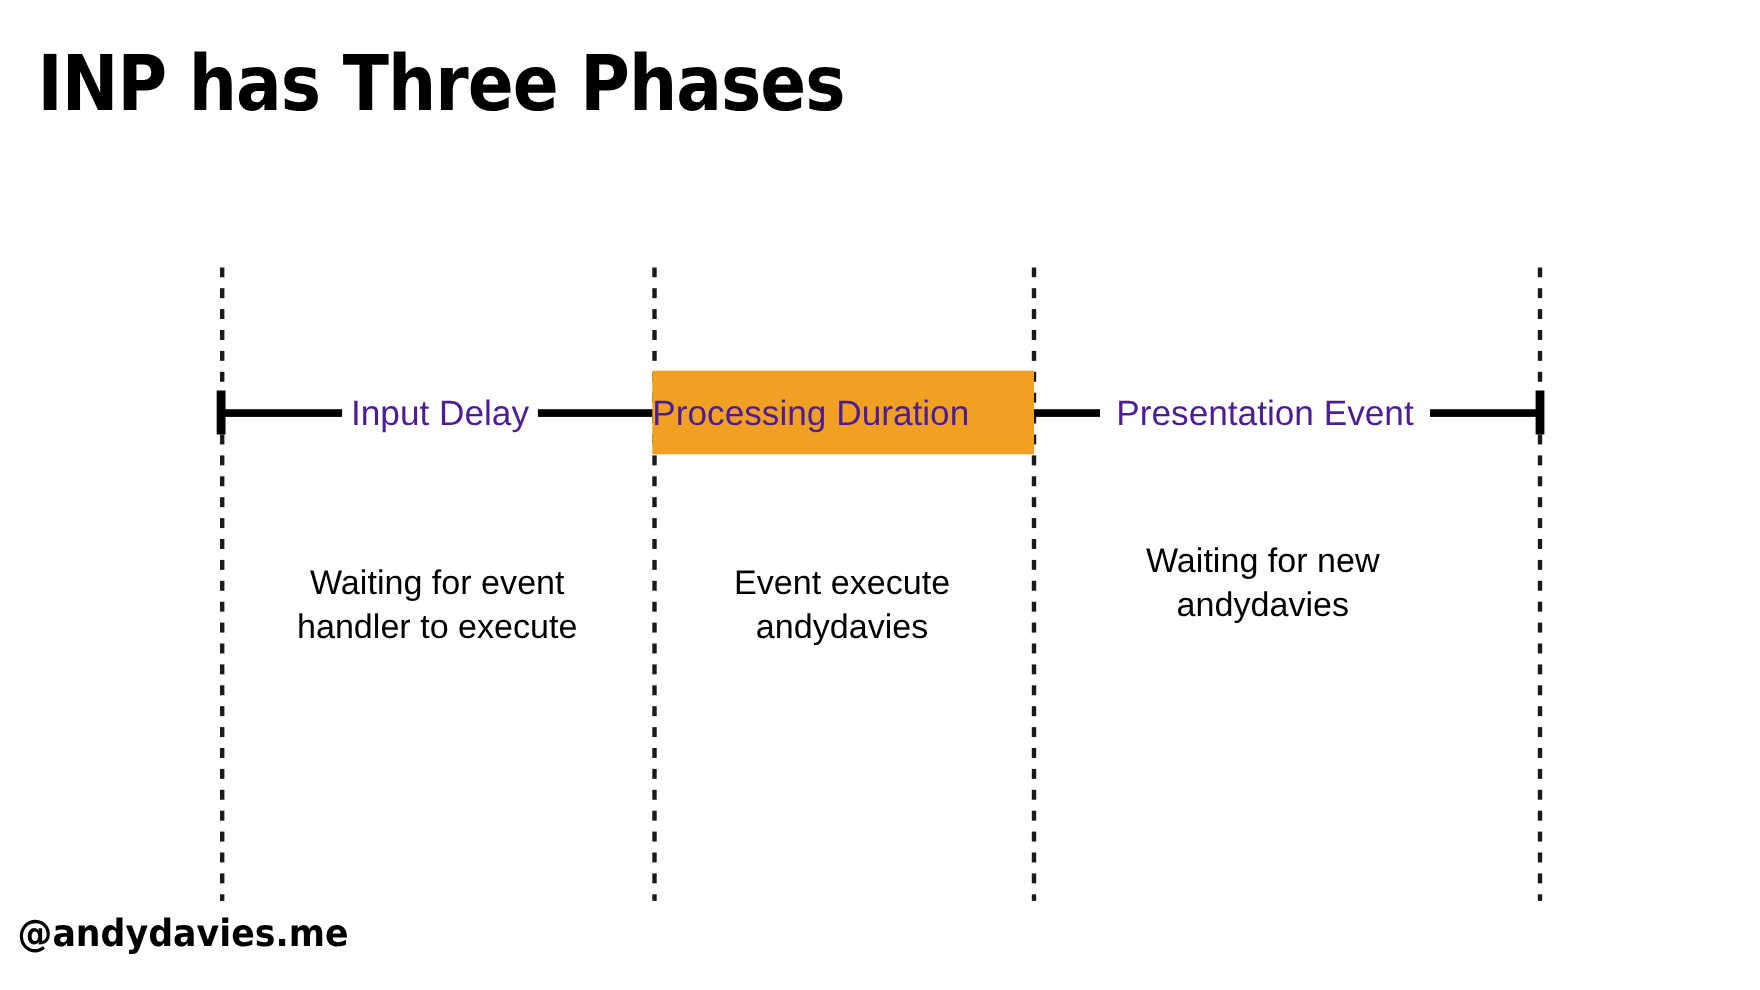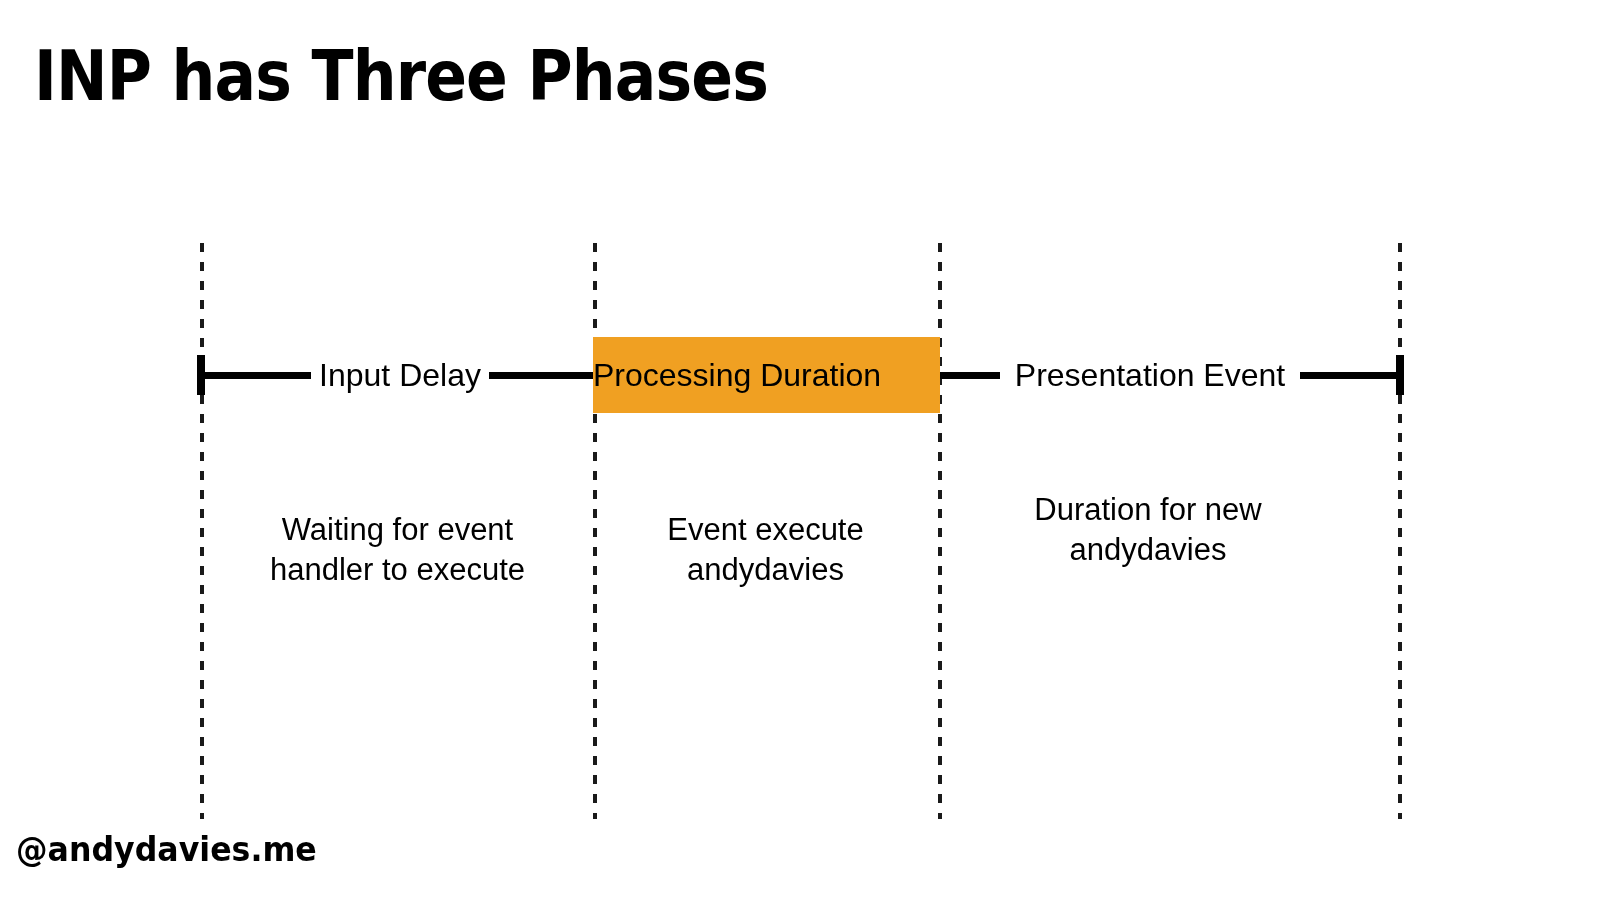--- a/index.html
+++ b/index.html
@@ -84,21 +84,21 @@
     height: 76px;
     background: #f0a022;
     display: flex;
     align-items: center;
   }
 
   .phase-label {
     position: absolute;
     font-size: 32px;
     line-height: 40px;
-    color: #000000;
+    color: #4c1d95;
     white-space: nowrap;
     text-align: center;
   }
   #label-input-delay        { left: 311px; top: 355px; width: 178px; }
   #label-presentation-delay { left: 1000px; top: 355px; width: 300px; }
   .phase-label.in-box {
     position: static;
     width: auto;
   }
 
@@ -167,19 +167,19 @@
     <span>Waiting for event</span>
     <span>handler to execute</span>
   </div>
 
   <div class="phase-desc" id="desc-1">
     <span>Event execute</span>
     <span>andydavies</span>
   </div>
 
   <div class="phase-desc" id="desc-2">
-    <span>Duration for new</span>
+    <span>Waiting for new</span>
     <span>andydavies</span>
   </div>
 
   <div class="footer-handle">@andydavies.me</div>
 
 </div>
 
 </body></html>

